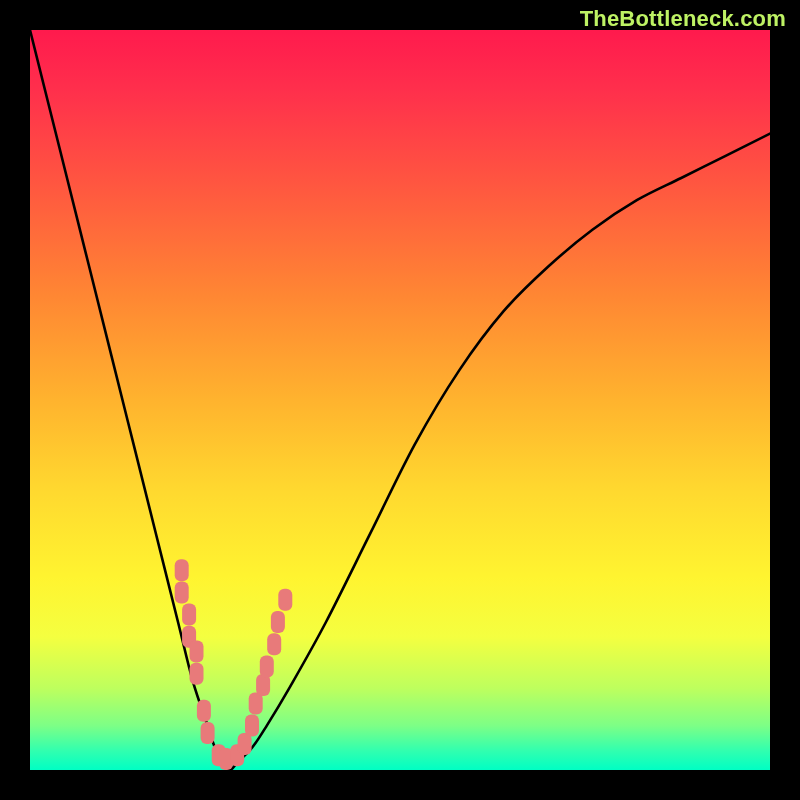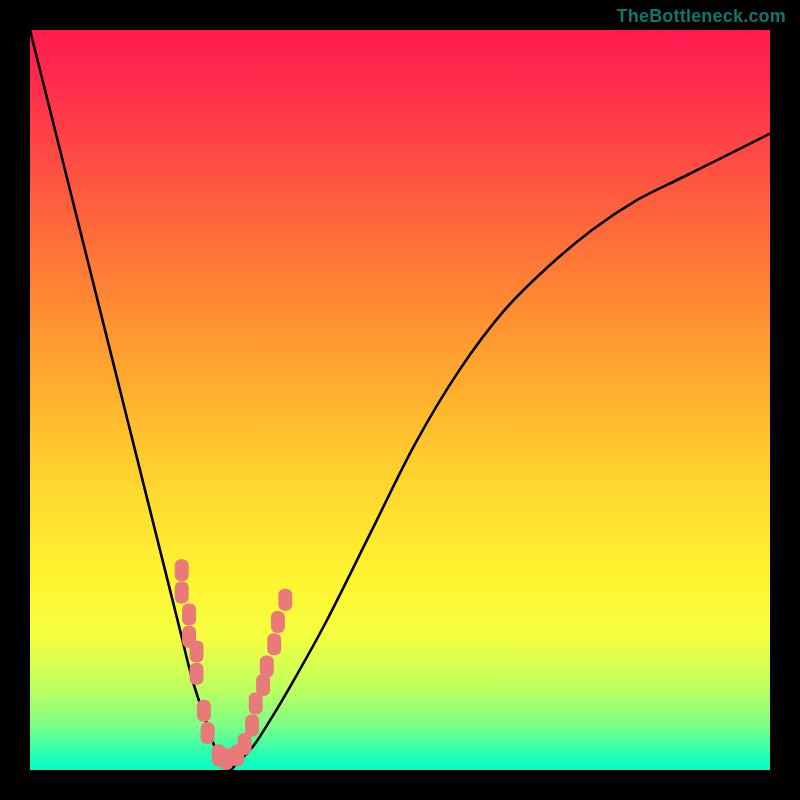--- a/index.html
+++ b/index.html
@@ -37,22 +37,22 @@
       #bdff5e 89%,
       #7dff86 94%,
       #2fffb0 97.5%,
       #00ffc4 100%
     );
   }
   .watermark {
     position: absolute;
     top: 6px;
     right: 14px;
-    color: #0f766e;
-    font-size: 18px;
+    color: #bef264;
+    font-size: 22px;
     font-weight: 600;
     letter-spacing: 0.2px;
     user-select: none;
   }
   svg.curve {
     position: absolute;
     left: 0;
     top: 0;
     width: 740px;
     height: 740px;

